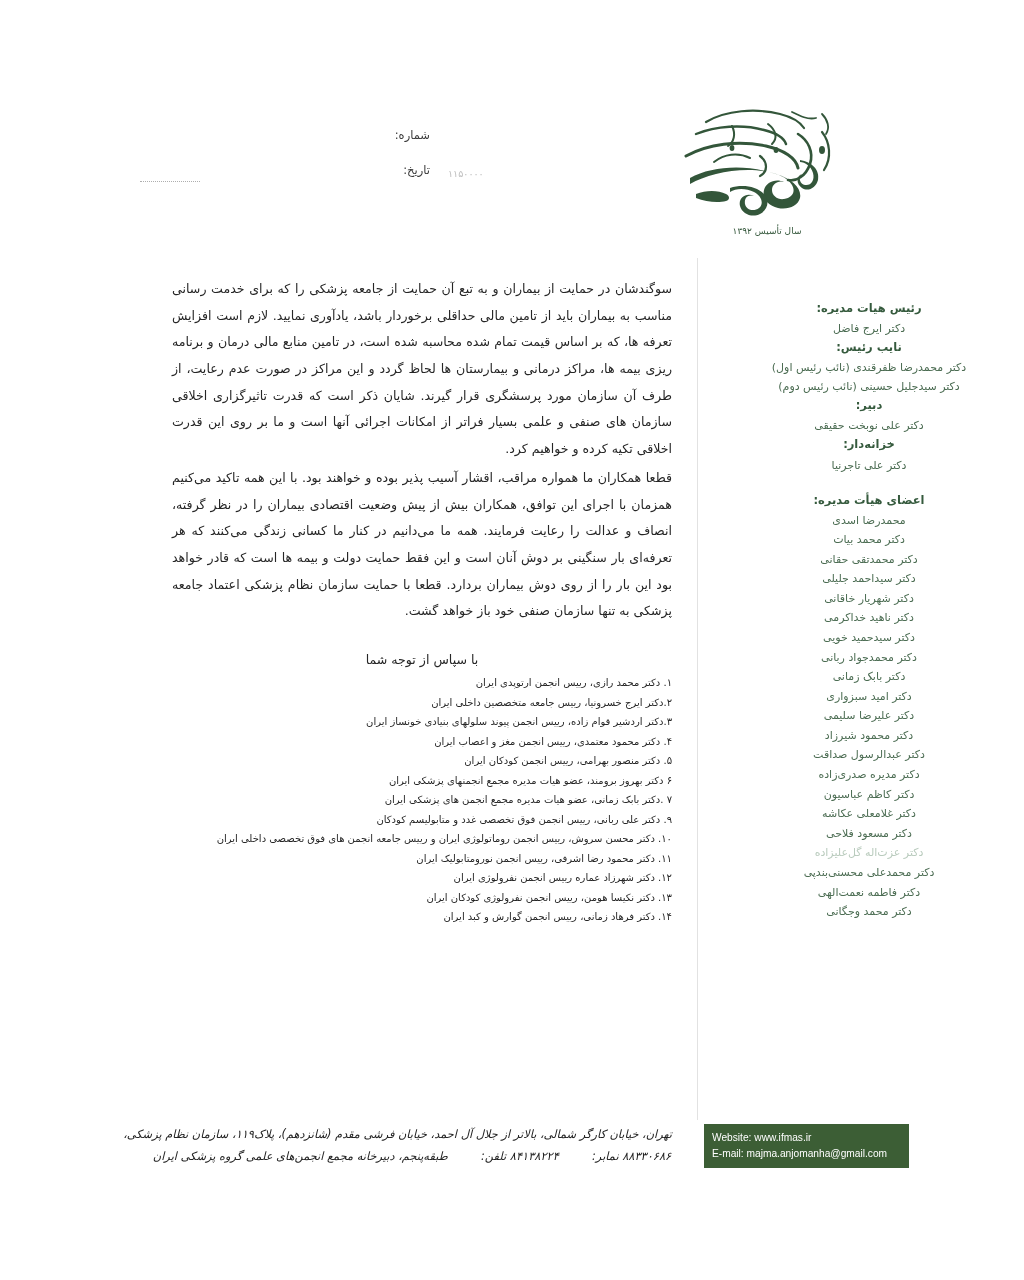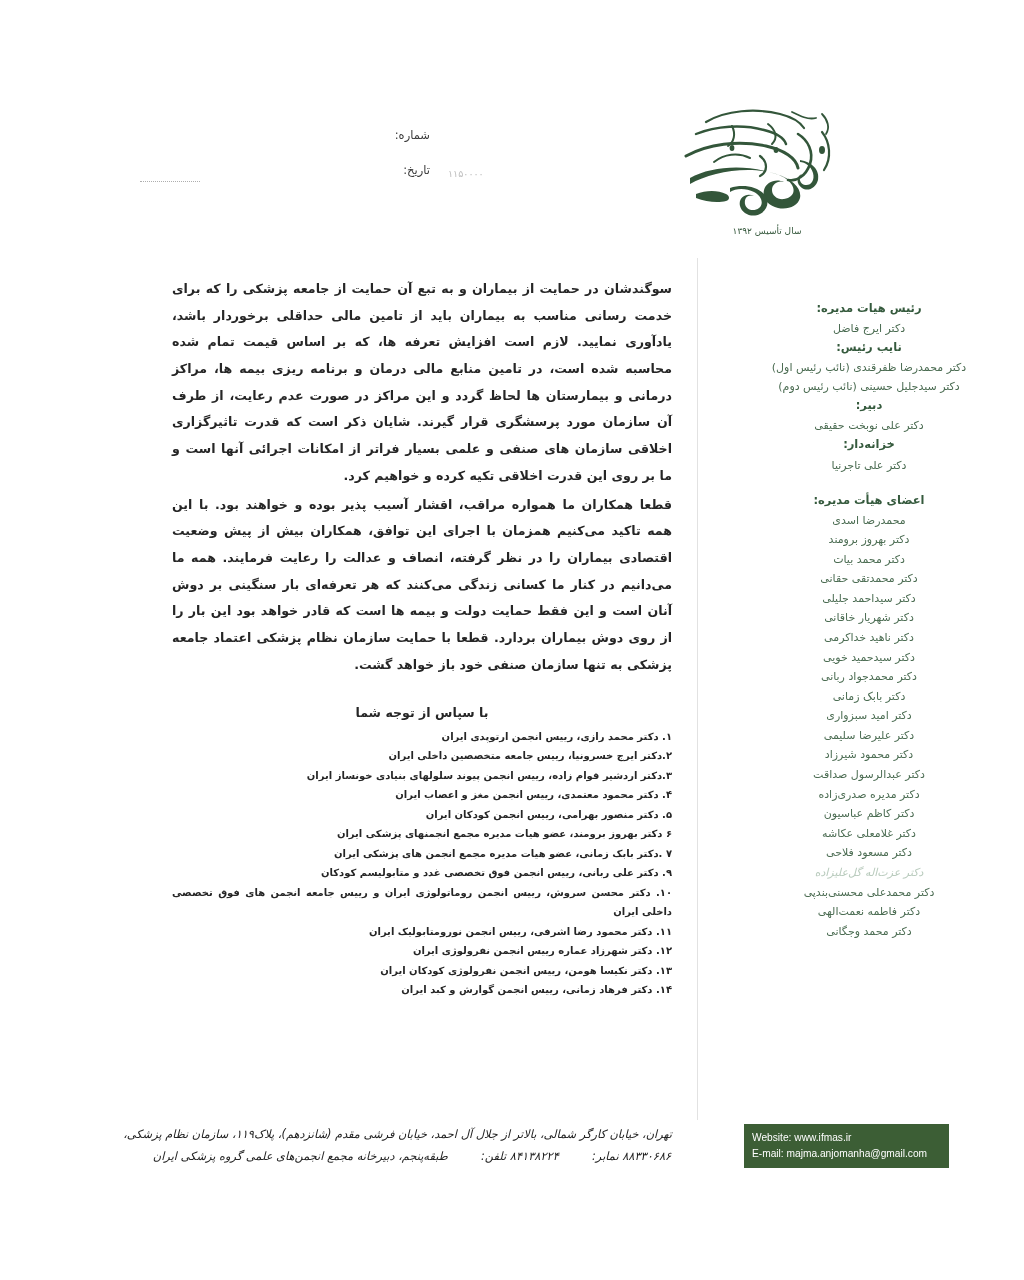--- a/index.html
+++ b/index.html
@@ -124,32 +124,31 @@
     font-weight: bold;
     color: #355a3d;
     margin-top: 17px;
     margin-bottom: 4px;
   }
   .sb-member {
     font-size: 11px;
     color: #4c6d53;
     line-height: 1.78;
   }
-  .sb-member.faded { color: #b9cbbd; font-style: italic; }
+  .sb-member.faded { color: #b9cbbd; }
 
   
   .body-col {
     position: absolute;
     right: 352px;
     top: 276px;
     width: 500px;
     direction: rtl;
     text-align: justify;
     color: #262626;
-    font-weight: bold;
   }
   .para {
     font-size: 12.6px;
     line-height: 2.12;
     margin: 0 0 2px 0;
     text-align: justify;
     text-justify: inter-word;
   }
   .thanks {
     font-size: 12.6px;
@@ -191,21 +190,21 @@
     color: #232323;
   }
   .footer-line {
     display: block;
     white-space: nowrap;
     font-style: italic;
   }
   .footer-gap { display: inline-block; width: 26px; }
   .contact-box {
     position: absolute;
-    left: 744px;
+    left: 704px;
     top: 1px;
     width: 205px;
     height: 44px;
     background: #3c5e35;
     color: #ffffff;
     direction: ltr;
     text-align: left;
     padding: 6px 0 0 8px;
     box-sizing: border-box;
   }
@@ -281,21 +280,20 @@
       </div>
       <div>
         <div class="sb-role">خزانه‌دار:</div>
         <div class="sb-name">دکتر علی تاجرنیا</div>
       </div>
     </div>
 
     <div class="sb-group-title">اعضای هیأت مدیره:</div>
     <div id="members-list">
         <div class="sb-member">محمدرضا اسدی</div>
-        <div class="sb-member">دکتر بهروز برومند</div>
         <div class="sb-member">دکتر محمد بیات</div>
         <div class="sb-member">دکتر محمدتقی حقانی</div>
         <div class="sb-member">دکتر سیداحمد جلیلی</div>
         <div class="sb-member">دکتر شهریار خاقانی</div>
         <div class="sb-member">دکتر ناهید خداکرمی</div>
         <div class="sb-member">دکتر سیدحمید خویی</div>
         <div class="sb-member">دکتر محمدجواد ربانی</div>
         <div class="sb-member">دکتر بابک زمانی</div>
         <div class="sb-member">دکتر امید سبزواری</div>
         <div class="sb-member">دکتر علیرضا سلیمی</div>

